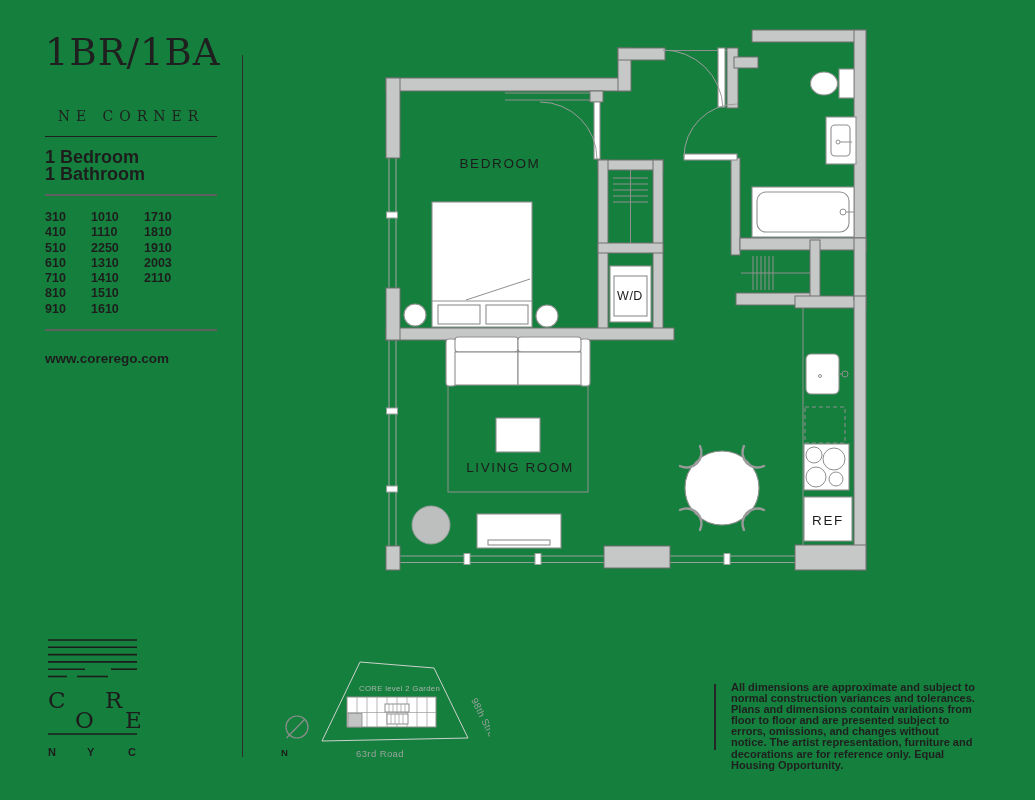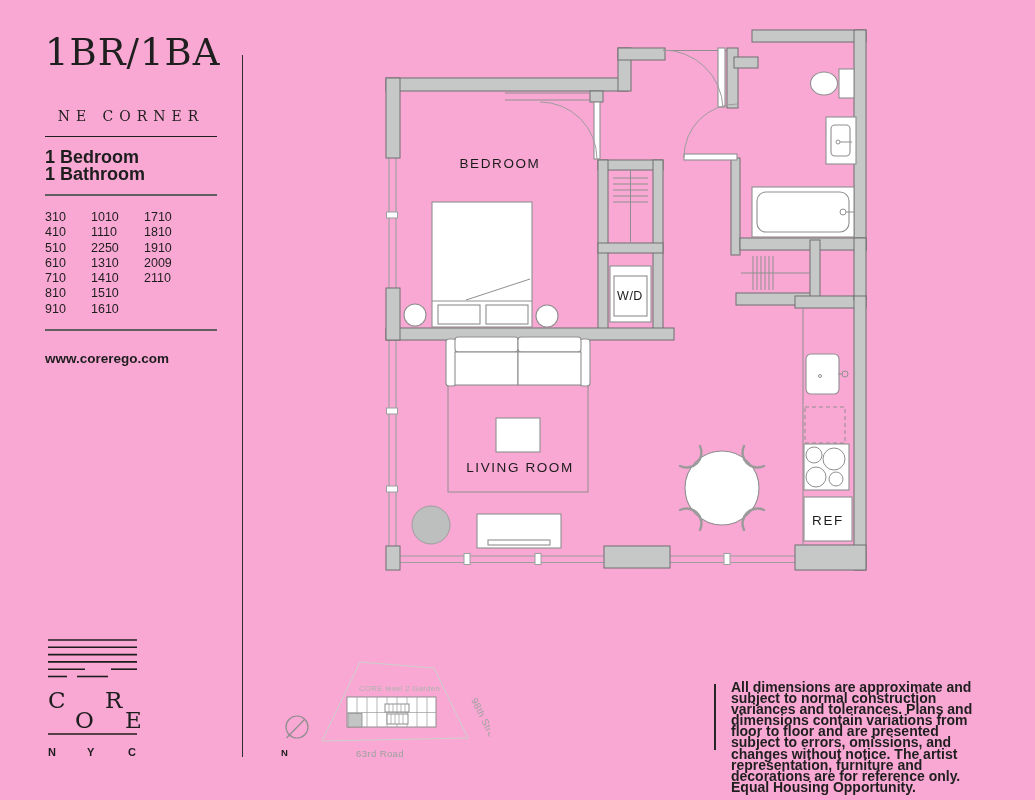--- a/index.html
+++ b/index.html
@@ -1,27 +1,27 @@
 <!DOCTYPE html>
 <html><head>
 <meta charset="utf-8">
 <style>
   html,body{margin:0;padding:0;background:#ffffff;}
-  .page{position:relative;width:1035px;height:800px;background:#f9a8d4;overflow:hidden;
+  .page{position:relative;width:1035px;height:800px;background:#15803d;overflow:hidden;
         font-family:"Liberation Sans",sans-serif;color:#1d1d1d;}
   
   .sidebar{position:absolute;left:45px;top:30px;width:172px;}
   .title{font-family:"DejaVu Serif",serif;font-weight:400;font-size:37px;letter-spacing:1px;
          line-height:46px;color:#1f1f1f;white-space:nowrap;}
   .subtitle{font-family:"DejaVu Serif",serif;font-size:14px;letter-spacing:6px;text-align:center;
             margin-top:32px;color:#1f1f1f;}
   .rule{height:0;border-top:1.6px solid #1f1f1f;margin-top:12px;}
   .rule.gray{border-top:2.2px solid #5f5f5f;}
   .bedbath{margin-top:12px;font-size:18px;font-weight:bold;line-height:16.5px;}
-  .units{display:flex;margin-top:14px;font-size:12.5px;font-weight:normal;}
+  .units{display:flex;margin-top:14px;font-size:12.5px;font-weight:bold;}
   .ucol{line-height:15.3px;}
   .ucol.c1{width:46px;} .ucol.c2{width:53px;} .ucol.c3{width:66px;}
   .units-rule{margin-top:12px;}
   .address{margin-top:18px;font-size:14px;font-weight:bold;line-height:17.5px;}
   .website{margin-top:20px;font-size:13.5px;font-weight:bold;}
   .vdivider{position:absolute;left:242px;top:55px;width:1px;height:702px;background:#2e2e2e;}
   
   .plan{position:absolute;left:372px;top:24px;}
   .wall{fill:var(--wall-fill,#c6c8c7);stroke:var(--wall-stroke,#6f6f6f);stroke-width:1;}
   .furn{fill:#ffffff;stroke:var(--furn,#8f8f8f);stroke-width:1.1;}
@@ -44,21 +44,21 @@
   .lot{fill:none;stroke:#ccd1cc;stroke-width:1;}
   .bldg{fill:#fff;stroke:#8d8d8d;stroke-width:1;}
   .bldg-line{stroke:#9a9a9a;stroke-width:.7;}
   .map-gray{fill:#c3c5c4;stroke:#8d8d8d;stroke-width:.8;}
   .map-label{font-family:"Liberation Sans",sans-serif;font-size:9.5px;fill:#9aa29c;letter-spacing:.4px;}
   .garden-label{font-family:"Liberation Sans",sans-serif;font-size:7.8px;fill:#a9b3ab;letter-spacing:.3px;}
   .north-label{font-family:"Liberation Sans",sans-serif;font-size:9.5px;font-weight:bold;fill:#1c1c1c;}
   .compass{fill:none;stroke:#8d8d8d;stroke-width:1.2;}
   
   .disc-rule{position:absolute;left:714px;top:684px;width:2px;height:66px;background:#262626;}
-  .disclaimer{position:absolute;left:731px;top:682px;width:244px;font-size:14px;line-height:11.1px;
+  .disclaimer{position:absolute;left:731px;top:682px;width:244px;font-size:11px;line-height:11.1px;
               font-weight:bold;color:#1f1f1f;}
 </style>
 </head>
 <body style="--wall-fill: #c6c8c7; --wall-stroke: #6f6f6f; --furn: #8f8f8f; --accent: #bdbfbe;">
 
 <div class="page">
 
   <div class="sidebar">
     <div class="title">1BR/1BA</div>
     <div class="subtitle">NE CORNER</div>
@@ -84,21 +84,21 @@
         <div>2250</div>
         <div>1310</div>
         <div>1410</div>
         <div>1510</div>
         <div>1610</div>
       </div>
       <div class="ucol c3">
         <div>1710</div>
         <div>1810</div>
         <div>1910</div>
-        <div>2009</div>
+        <div>2003</div>
         <div>2110</div>
       </div>
     </div>
     <div class="rule gray units-rule"></div>
     <div class="website">www.corerego.com</div>
   </div>
 
   <div class="vdivider"></div>
 
   <svg class="plan" width="510" height="556" viewBox="372 24 510 556">

